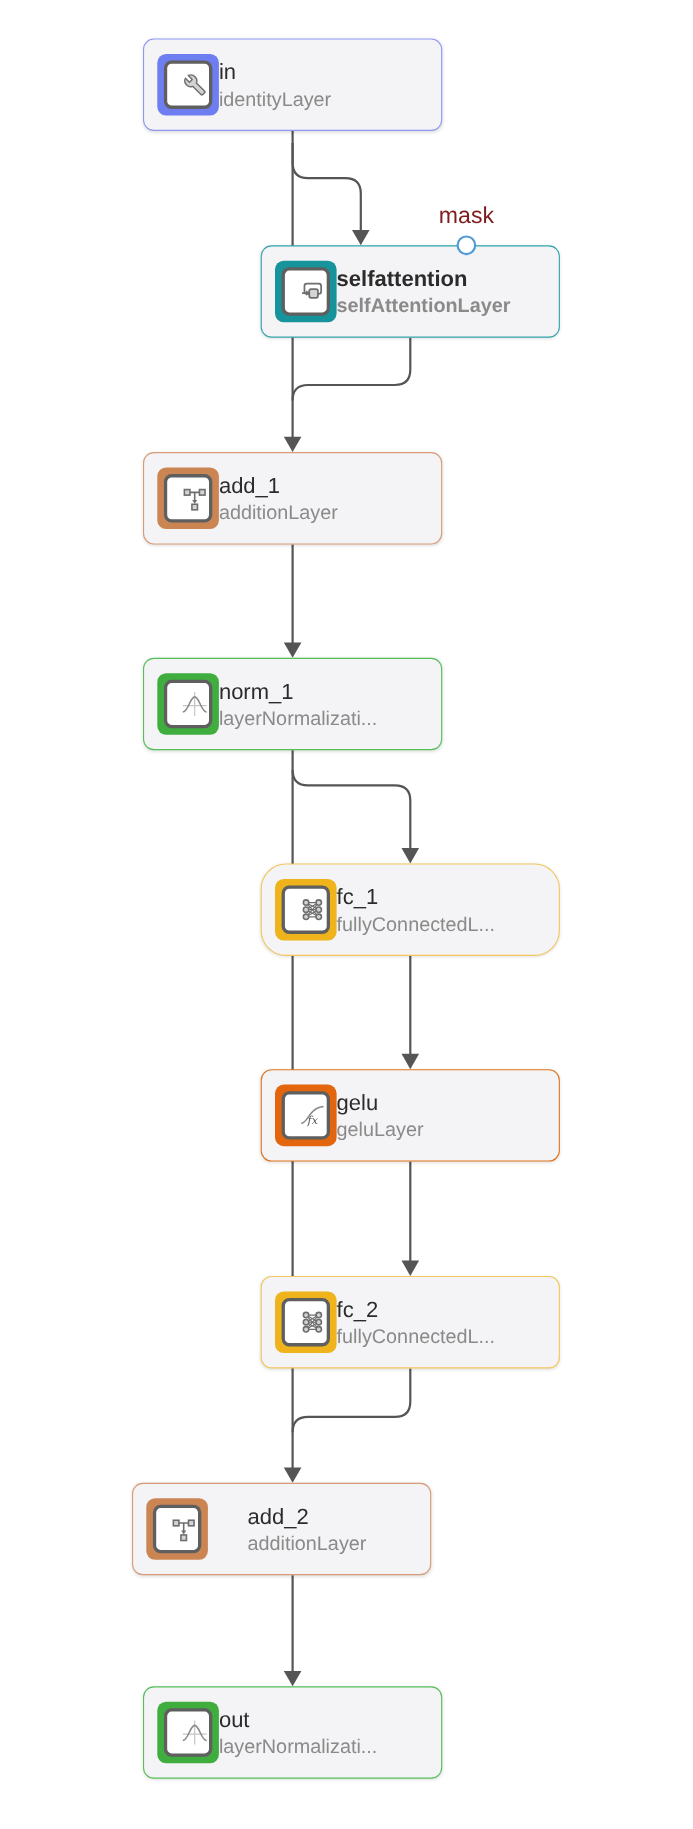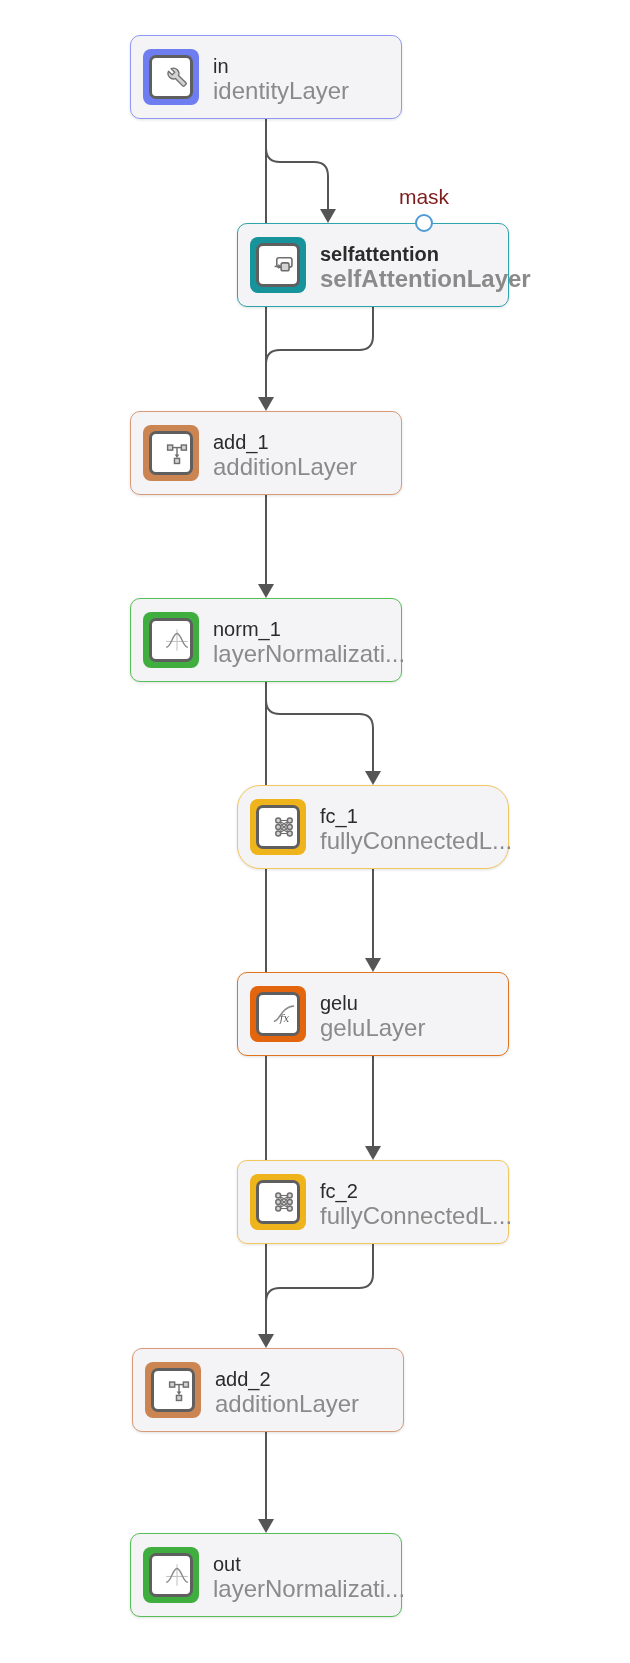--- a/index.html
+++ b/index.html
@@ -18,41 +18,41 @@
     box-shadow:0 1px 3px rgba(0,0,0,0.12);
   }
   .tile{
     width:56px;height:56px;margin-left:12px;border-radius:8px;flex:0 0 auto;
     display:flex;align-items:center;justify-content:center;
   }
   .tile-inner{
     width:44px;height:44px;background:#ffffff;border:3px solid #5f5f5f;border-radius:7px;
     box-sizing:border-box;display:flex;align-items:center;justify-content:flex-end;padding-left:12px;
   }
-  .labels{margin-left:14px;min-width:0;}
+  .labels{min-width:0;}
   .title{font-size:20px;line-height:26px;color:#2b2b2b;white-space:nowrap;}
-  .subtitle{font-size:24px;line-height:23px;color:#8a8a8a;white-space:nowrap;}
+  .subtitle{font-size:18px;line-height:23px;color:#8a8a8a;white-space:nowrap;}
 
   
   .t-identity{border-color:#8f99f3;} .t-identity .tile{background:#6e7df0;}
   .t-attention{border-color:#2fa3ab;font-weight:bold;} .t-attention .tile{background:#16939b;}
   .t-addition{border-color:#d89b77;} .t-addition .tile{background:#cb8553;}
   .t-norm{border-color:#57bf57;} .t-norm .tile{background:#3fae3f;}
   .t-fc{border-color:#f2c75e;} .t-fc .tile{background:#efb31b;}
   .t-gelu{border-color:#e1751f;} .t-gelu .tile{background:#e3650d;}
 
   
   .n-in{left:130px;top:35px;}
   .n-selfattention{left:237px;top:223px;}
   .n-add1{left:130px;top:411px;}
   .n-norm1{left:130px;top:598px;}
   .n-fc1{left:237px;top:785px;border-radius:23px;}
   .n-gelu{left:237px;top:972px;}
   .n-fc2{left:237px;top:1160px;}
-  .n-add2{left:132px;top:1348px;}
+  .n-add2{left:120px;top:1348px;gap:36px;}
   .n-out{left:130px;top:1533px;}
 
   .mask-port{
     position:absolute;left:415px;top:214px;width:14px;height:14px;background:#ffffff;
     border:2.5px solid #4f9bd8;border-radius:50%;z-index:4;box-sizing:content-box;
   }
   .mask-label{
     position:absolute;left:374px;top:185px;width:100px;text-align:center;
     font-size:21px;color:#7f1d1d;z-index:4;
   }

